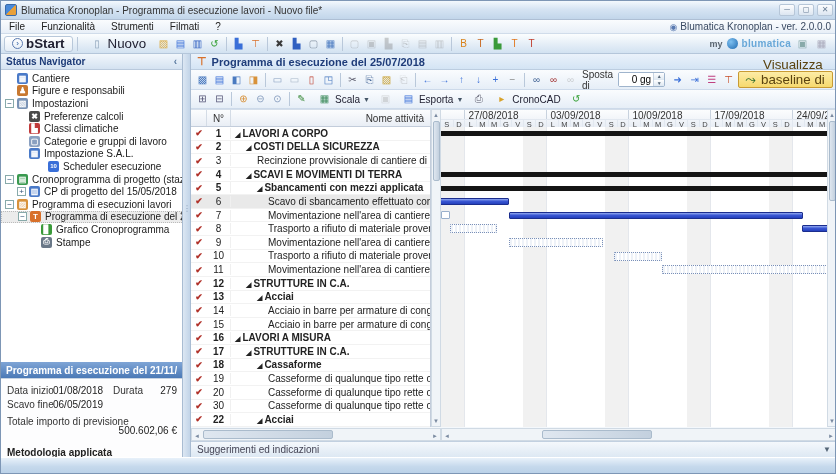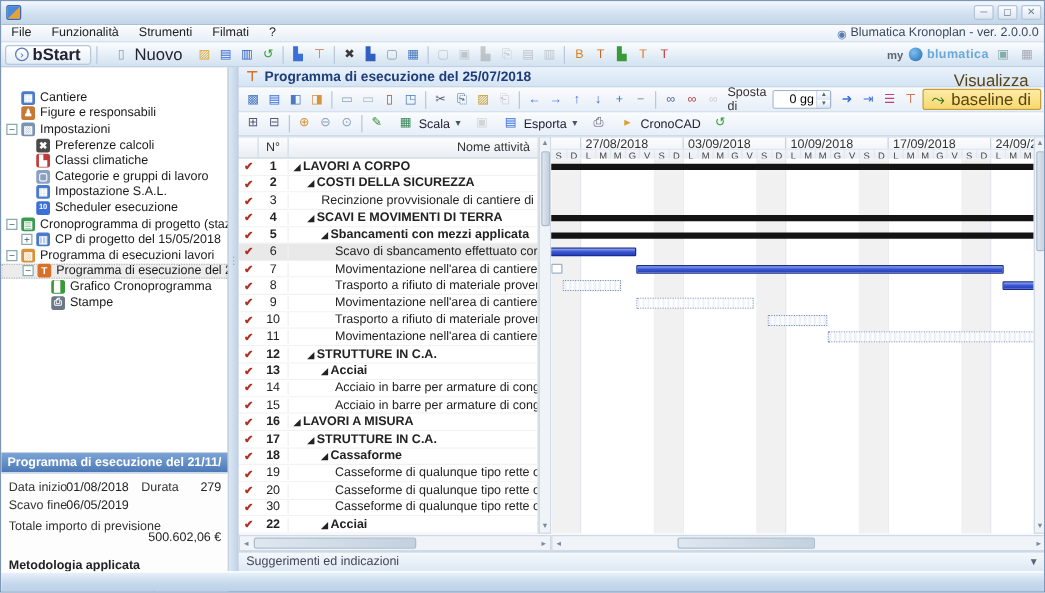--- a/index.html
+++ b/index.html
@@ -112,20 +112,21 @@
   #sugg .chev{margin-left:auto;color:#567;font-size:8px;}
   #statusbar{left:0;top:456px;width:836px;height:18px;background:linear-gradient(#e8f1fa,#c6d9ec 50%,#b7cfe7);border-top:1px solid #fff;}
 </style>
 </head>
 <body>
 
 <div id="app">
 
   <div id="titlebar" class="abs">
     <div id="app-icon"></div>
+    <div class="ttl nowrap">Blumatica Kronoplan - Programma di esecuzione lavori - Nuovo file*</div>
     <div style="margin-left:auto;display:flex;" id="win-controls">
         <div class="winbtn">─</div>
         <div class="winbtn">◻</div>
         <div class="winbtn">✕</div>
       </div>
   </div>
 
   <div id="menubar" class="abs">
     <span id="menu-items" style="display:flex;">
         <span class="menu-item">File</span>
@@ -180,20 +181,24 @@
     <span class="right">
       <span class="brand-my">my</span>
       <span class="brand-dot"></span>
       <span class="brand-name">blumatica</span>
       <span class="ic" style="color:#8aa;">▣</span>
       <span class="ic" style="color:#aab;">▦</span>
     </span>
   </div>
 
   <div id="sidebar" class="abs">
+    <div id="sb-header" class="abs">
+      <span>Status Navigator</span>
+      <span class="chev">‹</span>
+    </div>
     <div id="tree" class="abs">
         <div class="titem" style="padding-left: 4px;">
           <span style="width: 12px; flex: 0 0 auto;"></span>
           <span class="tico" style="background: rgb(74, 122, 200);">▦</span>
           <span>Cantiere</span>
         </div>
         <div class="titem" style="padding-left: 4px;">
           <span style="width: 12px; flex: 0 0 auto;"></span>
           <span class="tico" style="background: rgb(200, 120, 48);">♟</span>
           <span>Figure e responsabili</span>
@@ -216,21 +221,21 @@
         <div class="titem" style="padding-left: 16px;">
           <span style="width: 12px; flex: 0 0 auto;"></span>
           <span class="tico" style="background: rgb(138, 160, 192);">▢</span>
           <span>Categorie e gruppi di lavoro</span>
         </div>
         <div class="titem" style="padding-left: 16px;">
           <span style="width: 12px; flex: 0 0 auto;"></span>
           <span class="tico" style="background: rgb(74, 122, 200);">▦</span>
           <span>Impostazione S.A.L.</span>
         </div>
-        <div class="titem" style="padding-left: 16px;">
+        <div class="titem" style="padding-left: 16px; margin-left: 19px;">
           <span style="width: 12px; flex: 0 0 auto;"></span>
           <span class="tico" style="background: rgb(58, 111, 216); font-size: 6px;">10</span>
           <span>Scheduler esecuzione</span>
         </div>
         <div class="titem" style="padding-left: 4px;">
           <span class="texp">−</span>
           <span class="tico" style="background: rgb(58, 154, 80);">▤</span>
           <span>Cronoprogramma di progetto (stazione appaltante)</span>
         </div>
         <div class="titem" style="padding-left: 16px;">

